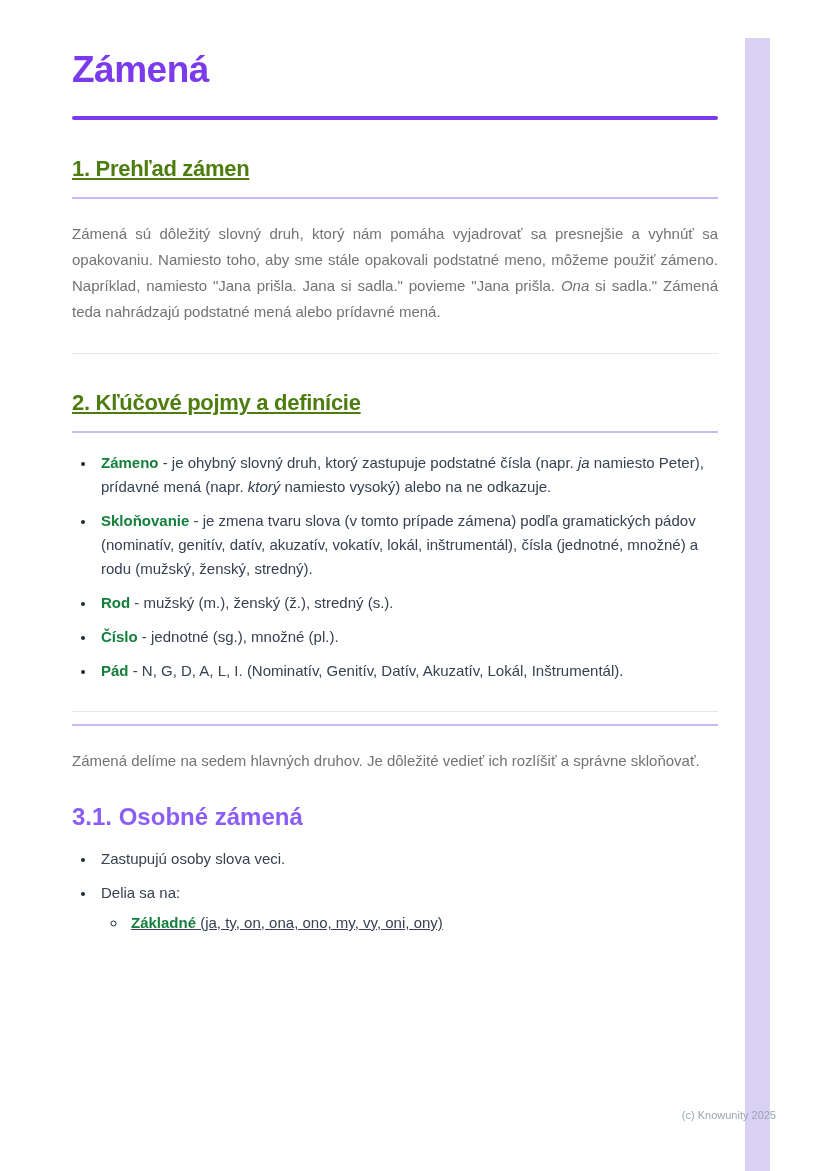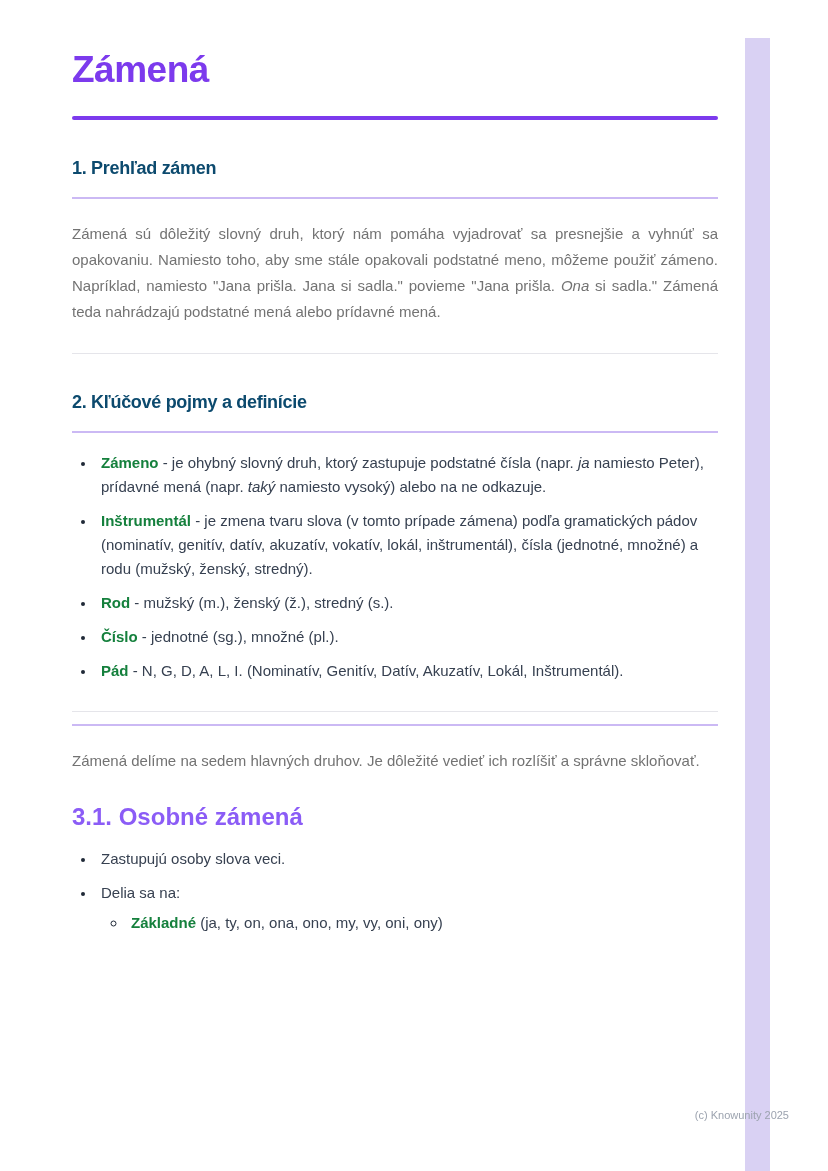--- a/index.html
+++ b/index.html
@@ -45,25 +45,26 @@
 
   .title-rule {
     margin-top: 24px;
     height: 4px;
     background: #7c3aed;
     border-radius: 2px;
   }
 
   .section-heading {
     margin-top: 32px;
-    font-size: 18px;
+    font-size: 22px;
     line-height: 33px;
     font-weight: 800;
-    color: #0c4a6e;
+    color: #4d7c0f;
     letter-spacing: -0.3px;
+    text-decoration: underline;
   }
 
   .section-underline {
     margin-top: 12px;
     height: 2px;
     background: #cbb9f4;
   }
 
   .para {
     margin-top: 22px;
@@ -96,34 +97,35 @@
 
   .circle-list {
     list-style: circle;
     padding-left: 26px;
     margin-top: 6px;
   }
   .circle-list > li {
     padding-left: 4px;
     font-size: 15px;
     line-height: 24px;
+    text-decoration: underline;
   }
   .circle-list > li::marker { color: #1f2937; }
 
   .subsection-heading {
     margin-top: 30px;
     font-size: 24px;
     line-height: 25px;
     font-weight: 700;
     color: #8b5cf6;
   }
 
   .footer {
     position: absolute;
-    right: 39px;
+    right: 52px;
     bottom: 50px;
     font-size: 11px;
     color: #9ca3af;
     z-index: 3;
   }
 
   .seg-b { font-weight: 700; color: #15803d; }
   .seg-i { font-style: italic; }
 </style>
 </head>
@@ -143,22 +145,22 @@
       <div class="section-underline"></div>
       <p class="para"><span>Zámená sú dôležitý slovný druh, ktorý nám pomáha vyjadrovať sa presnejšie a vyhnúť sa opakovaniu. Namiesto toho, aby sme stále opakovali podstatné meno, môžeme použiť zámeno. Napríklad, namiesto "Jana prišla. Jana si sadla." povieme "Jana prišla. </span><span class="seg-i">Ona</span><span> si sadla." Zámená teda nahrádzajú podstatné mená alebo prídavné mená.</span></p>
     </section>
 
     <hr class="divider">
 
     <section>
       <h2 class="section-heading">2. Kľúčové pojmy a definície</h2>
       <div class="section-underline"></div>
       <ul class="bullet-list">
-        <li><span class="seg-b">Zámeno</span><span> - je ohybný slovný druh, ktorý zastupuje podstatné čísla (napr. </span><span class="seg-i">ja</span><span> namiesto Peter), prídavné mená (napr. </span><span class="seg-i">taký</span><span> namiesto vysoký) alebo na ne odkazuje.</span></li>
-        <li><span class="seg-b">Inštrumentál</span><span> - je zmena tvaru slova (v tomto prípade zámena) podľa gramatických pádov (nominatív, genitív, datív, akuzatív, vokatív, lokál, inštrumentál), čísla (jednotné, množné) a rodu (mužský, ženský, stredný).</span></li>
+        <li><span class="seg-b">Zámeno</span><span> - je ohybný slovný druh, ktorý zastupuje podstatné čísla (napr. </span><span class="seg-i">ja</span><span> namiesto Peter), prídavné mená (napr. </span><span class="seg-i">ktorý</span><span> namiesto vysoký) alebo na ne odkazuje.</span></li>
+        <li><span class="seg-b">Skloňovanie</span><span> - je zmena tvaru slova (v tomto prípade zámena) podľa gramatických pádov (nominatív, genitív, datív, akuzatív, vokatív, lokál, inštrumentál), čísla (jednotné, množné) a rodu (mužský, ženský, stredný).</span></li>
         <li><span class="seg-b">Rod</span><span> - mužský (m.), ženský (ž.), stredný (s.).</span></li>
         <li><span class="seg-b">Číslo</span><span> - jednotné (sg.), množné (pl.).</span></li>
         <li><span class="seg-b">Pád</span><span> - N, G, D, A, L, I. (Nominatív, Genitív, Datív, Akuzatív, Lokál, Inštrumentál).</span></li>
       </ul>
     </section>
 
     <hr class="divider">
 
     <section>
       <div class="section-underline"></div>

